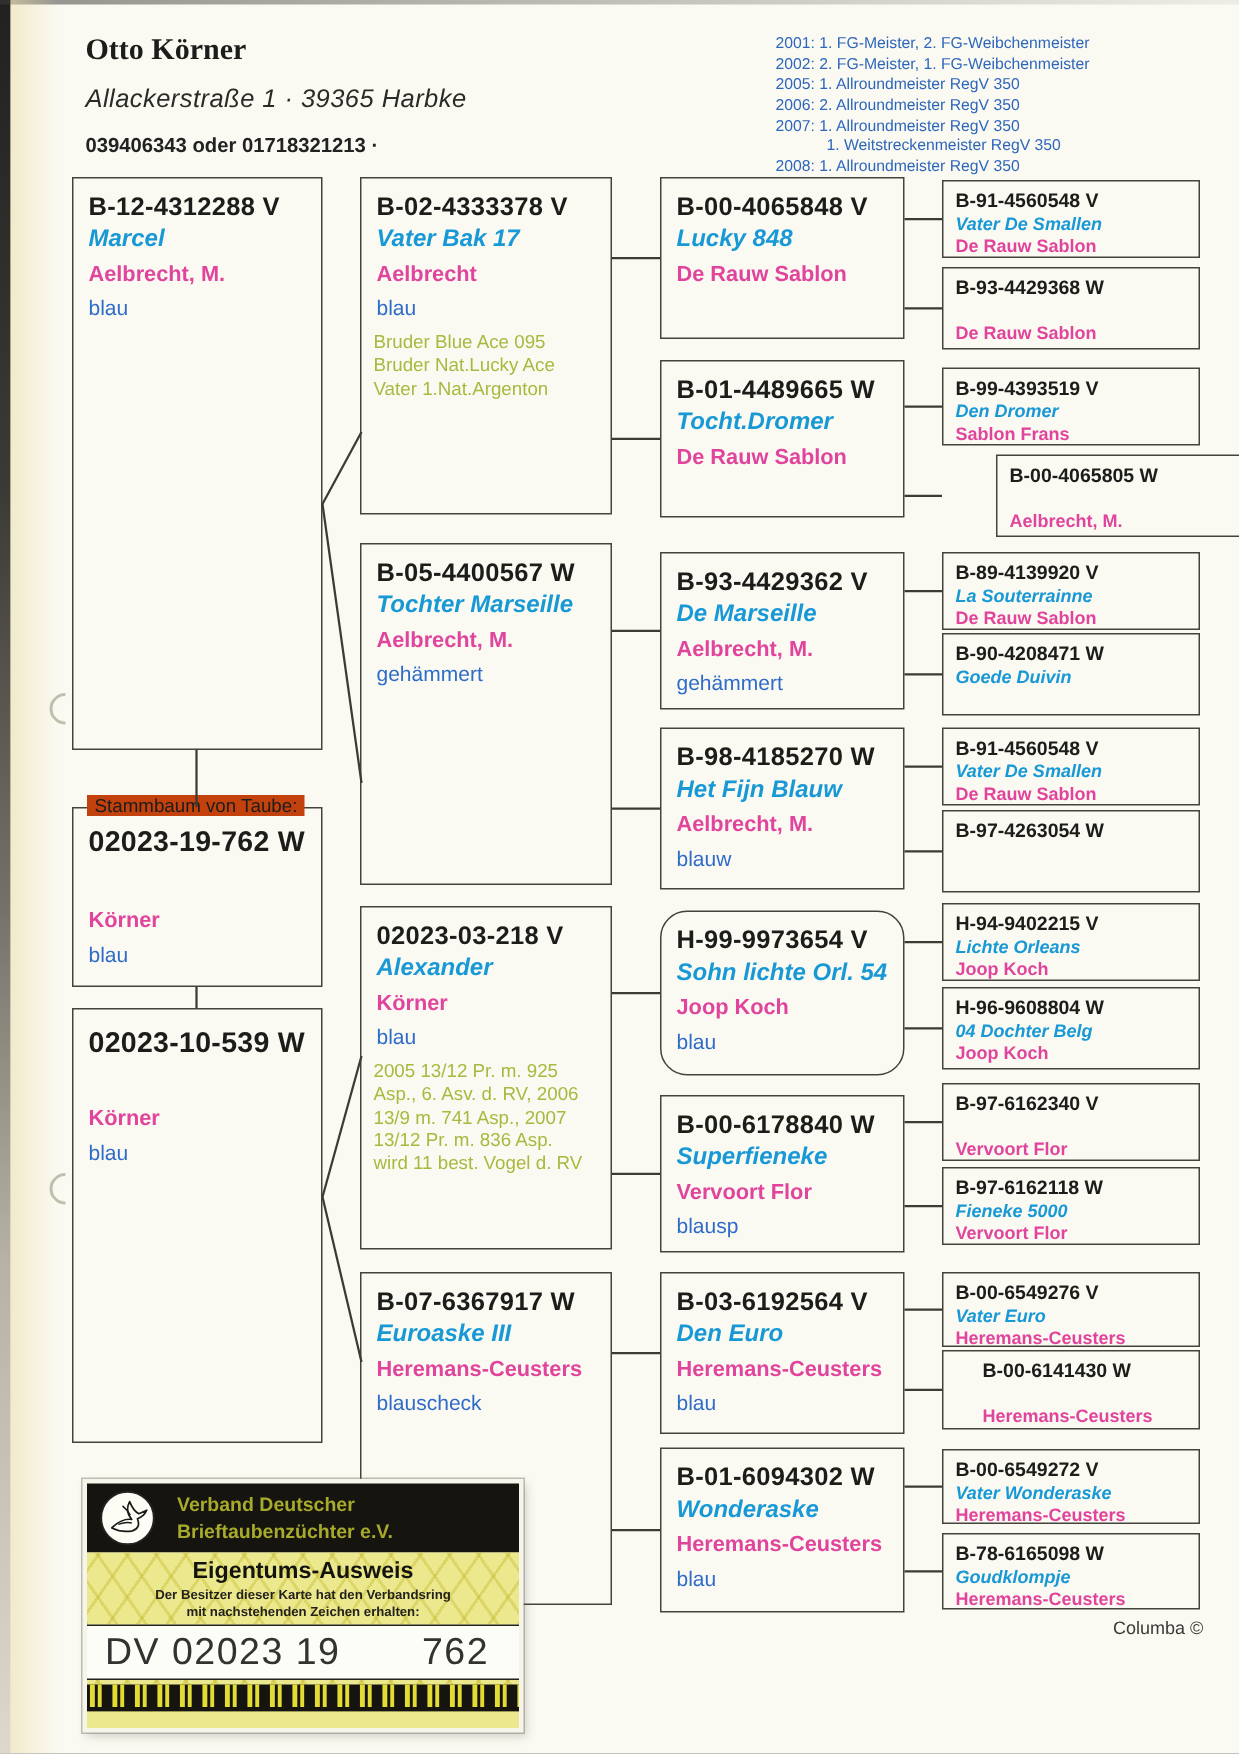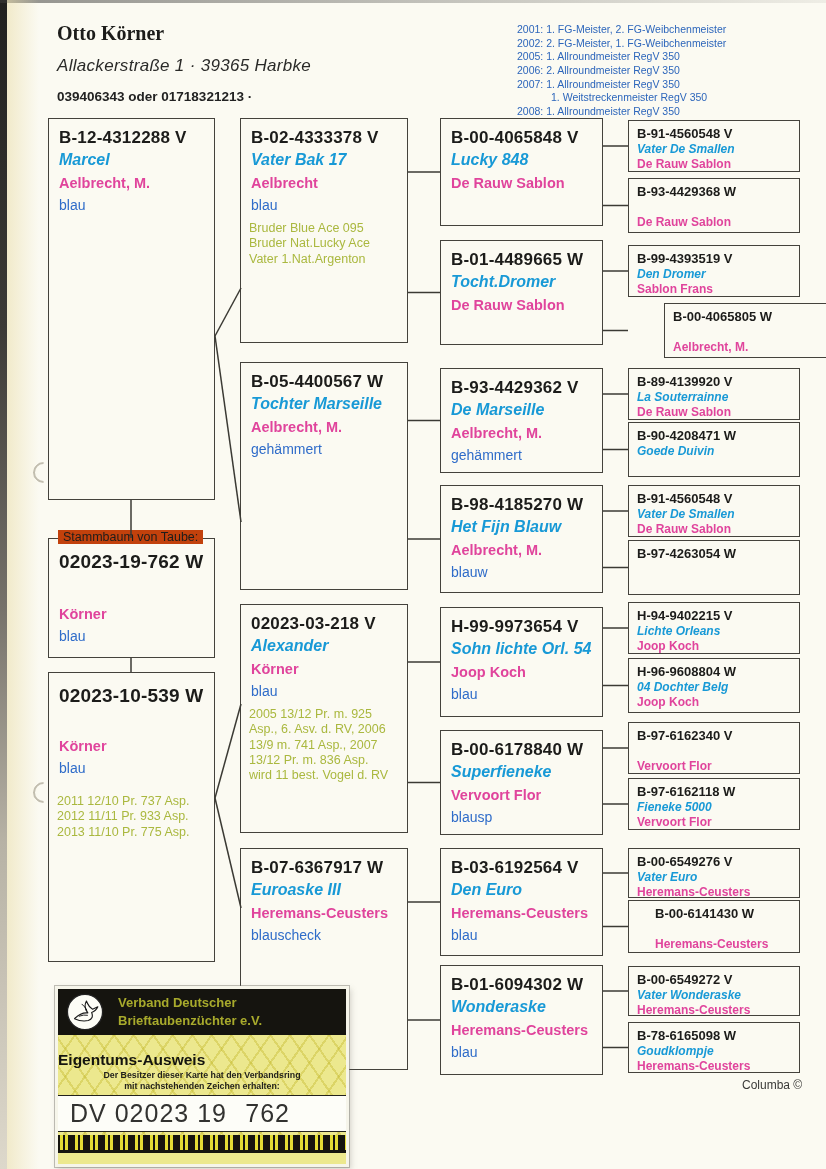--- a/index.html
+++ b/index.html
@@ -44,25 +44,25 @@
   .stamp{position:absolute;left:55px;top:986px;width:288px;background:#f6f5ea;
     padding:3px;box-shadow:0 0 0 1px rgba(120,118,108,.45),2px 3px 6px rgba(90,88,80,.25);}
   .stamp-head{background:#15140f;height:46px;display:flex;align-items:center;}
   .dove{margin-left:8px;flex:0 0 auto;display:flex;}
   .org{margin-left:14px;color:#a8aa2c;font-weight:bold;font-size:13px;line-height:1.35;}
   .stamp-body{background-color:#ece88e;
     background-image:
       repeating-linear-gradient(55deg,rgba(195,184,44,0) 0 7px,rgba(195,184,44,.4) 7px 9px,rgba(195,184,44,0) 9px 16px),
       repeating-linear-gradient(-55deg,rgba(195,184,44,0) 0 7px,rgba(195,184,44,.4) 7px 9px,rgba(195,184,44,0) 9px 16px);
     padding-top:4px;}
-  .stamp-title{font-weight:bold;font-size:15.5px;color:#14140f;margin-bottom:1px;margin-top:12px;}
+  .stamp-title{text-align:center;font-weight:bold;font-size:15.5px;color:#14140f;margin-bottom:1px;}
   .stamp-sub{text-align:center;font-weight:bold;font-size:8.8px;line-height:1.2;color:#23221c;}
   .ring-band{margin-top:4px;background:#fdfdf8;border-top:1.6px solid #23221c;border-bottom:1.6px solid #23221c;
     height:35px;display:flex;align-items:center;justify-content:space-between;
-    padding:0 56px 0 12px;font-size:25px;color:#323230;letter-spacing:1px;}
+    padding:0 20px 0 12px;font-size:25px;color:#323230;letter-spacing:1px;}
   .ornament{margin-top:3px;height:18px;background-color:#15140f;
     background-image:repeating-linear-gradient(90deg,transparent 0 2px,#e3dc35 2px 5px,transparent 5px 7px,#e3dc35 7px 10px,transparent 10px 15px);
     background-size:15px 10px;background-repeat:repeat;background-position:0 4px;
     border-bottom:3px solid #15140f;box-sizing:border-box;}
   .stamp-bottom{height:11px;background-color:#ece88e;}
   .credit{position:absolute;left:742px;top:1078px;font-size:12px;color:#3a3a38;}
 </style>
 </head>
 <body>
 
@@ -91,25 +91,20 @@
         <div class="sp" style="height: 24px;"></div>
         <div class="breeder">Körner</div>
         <div class="pcolor">blau</div>
       </div>
       <div class="box lg" style="left: 48px; top: 672px; width: 167px; height: 290px;">
         <div class="ring big">02023-10-539 W</div>
         <div class="sp" style="height: 22px;"></div>
         <div class="breeder">Körner</div>
         <div class="pcolor">blau</div>
         <div class="sp" style="height: 10px;"></div>
-        <div class="notes">
-          <div>2011 12/10 Pr. 737 Asp.</div>
-          <div>2012 11/11 Pr. 933 Asp.</div>
-          <div>2013 11/10 Pr. 775 Asp.</div>
-        </div>
       </div>
       <div class="box lg" style="left: 240px; top: 118px; width: 168px; height: 225px;">
         <div class="ring">B-02-4333378 V</div>
         <div class="name">Vater Bak 17</div>
         <div class="breeder">Aelbrecht</div>
         <div class="pcolor">blau</div>
         <div class="notes">
           <div>Bruder Blue Ace 095</div>
           <div>Bruder Nat.Lucky Ace</div>
           <div>Vater 1.Nat.Argenton</div>
@@ -155,21 +150,21 @@
         <div class="name">De Marseille</div>
         <div class="breeder">Aelbrecht, M.</div>
         <div class="pcolor">gehämmert</div>
       </div>
       <div class="box lg" style="left: 440px; top: 485px; width: 163px; height: 108px;">
         <div class="ring">B-98-4185270 W</div>
         <div class="name">Het Fijn Blauw</div>
         <div class="breeder">Aelbrecht, M.</div>
         <div class="pcolor">blauw</div>
       </div>
-      <div class="box lg" style="left: 440px; top: 607px; width: 163px; height: 110px;">
+      <div class="box lg" style="left: 440px; top: 607px; width: 163px; height: 110px; border-radius: 18px;">
         <div class="ring">H-99-9973654 V</div>
         <div class="name">Sohn lichte Orl. 54</div>
         <div class="breeder">Joop Koch</div>
         <div class="pcolor">blau</div>
       </div>
       <div class="box lg" style="left: 440px; top: 730px; width: 163px; height: 105px;">
         <div class="ring">B-00-6178840 W</div>
         <div class="name">Superfieneke</div>
         <div class="breeder">Vervoort Flor</div>
         <div class="pcolor">blausp</div>

